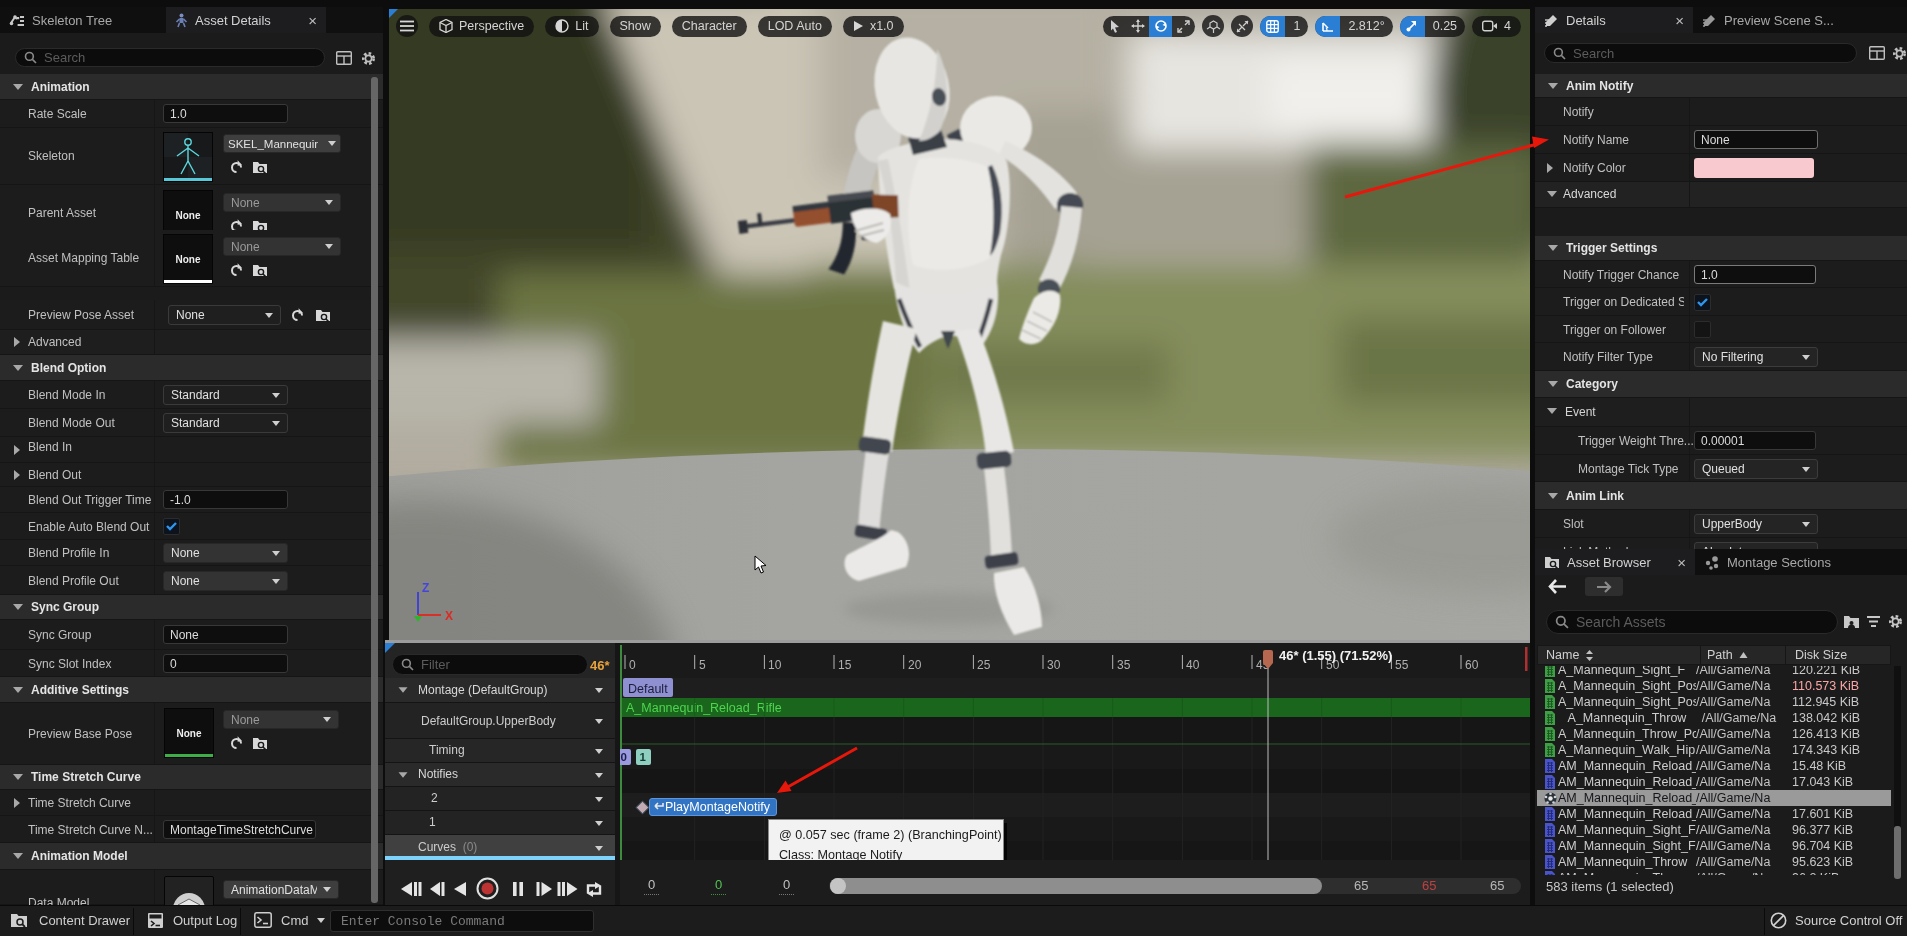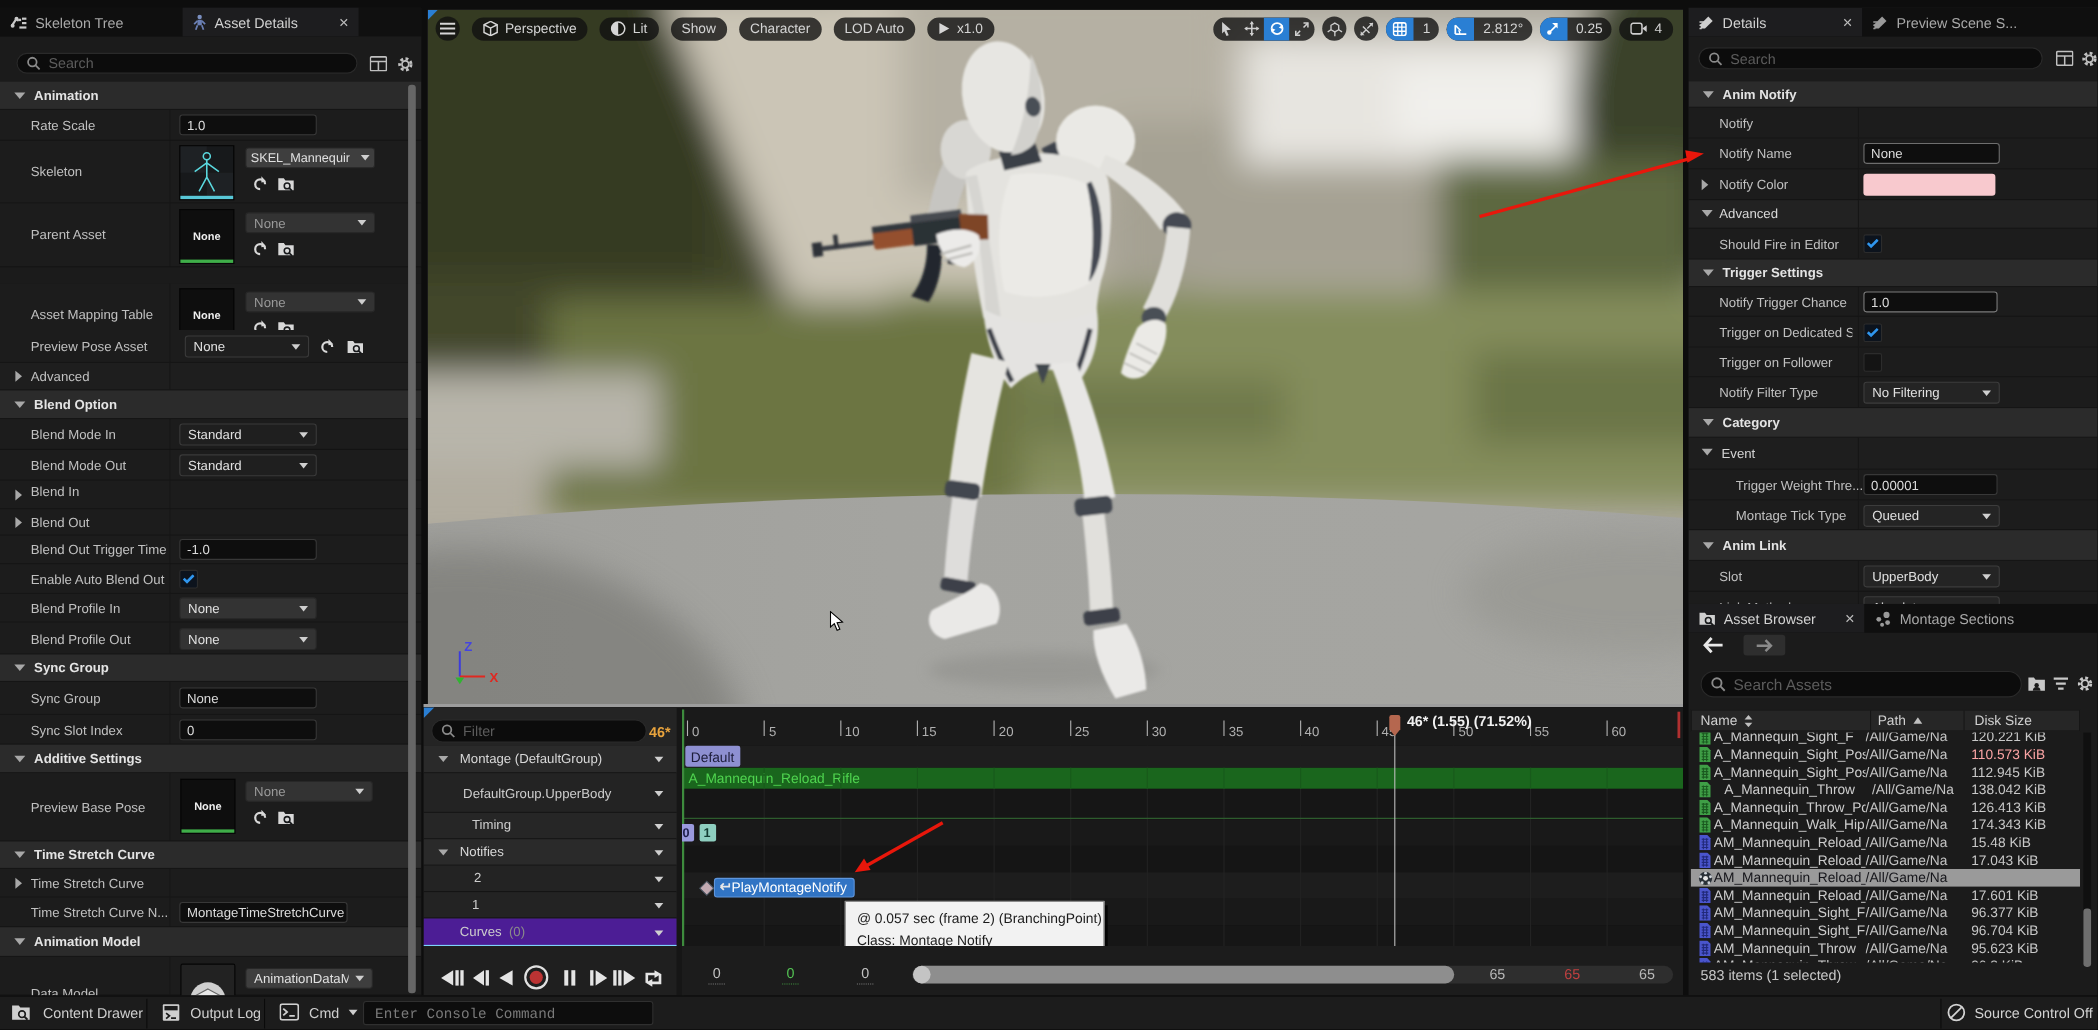--- a/index.html
+++ b/index.html
@@ -107,21 +107,21 @@
       <svg class="a" style="left:229px;top:34px" width="15" height="15" viewBox="0 0 15 15">
           <path d="M12 7.5 A4.5 4.5 0 1 0 7.5 12" stroke="#d8d8d8" stroke-width="2" fill="none"></path>
           <path d="M7 1.5 L12.5 7.5 L7 8.5 Z" fill="#d8d8d8" transform="translate(3,-1) scale(0.8)"></path>
         </svg>
       <svg class="a" style="left:252px;top:34px" width="16" height="15" viewBox="0 0 16 15">
           <path d="M1 2 h5 l1.5 2 H15 v9 H1 z" fill="#d8d8d8"></path>
           <circle cx="9" cy="9" r="2.6" fill="none" stroke="#17191b" stroke-width="1.4"></circle>
           <line x1="11" y1="11" x2="13.5" y2="13.5" stroke="#17191b" stroke-width="1.6"></line>
         </svg>
     </div>
-    <div class="row" style="top:184px;height:57px">
+    <div class="row" style="top:156px;height:57px">
         <span class="lbl" style="left:28px;top:21px">Asset Mapping Table</span>
       <div class="thumb" style="left:163px;top:4px">None<span class="ubar" style="background:#fff"></span></div>
       <div class="dd" style="left:223px;top:7px;width:118px;height:19px">
           <span style="color:#9a9a9a">None</span>
           <span class="car"></span>
         </div>
       <svg class="a" style="left:229px;top:33px" width="15" height="15" viewBox="0 0 15 15">
           <path d="M12 7.5 A4.5 4.5 0 1 0 7.5 12" stroke="#d8d8d8" stroke-width="2" fill="none"></path>
           <path d="M7 1.5 L12.5 7.5 L7 8.5 Z" fill="#d8d8d8" transform="translate(3,-1) scale(0.8)"></path>
         </svg>
@@ -526,21 +526,21 @@
       <span class="car a" style="right:12px;top:10px"></span>
       </div>
     <div class="a" style="left:0;top:144px;width:230px;height:24px;background:#232323;border-bottom:1px solid #141414">
       <span class="lbl" style="left:46px;top:4px;color:#cdcdcd">2</span>
       <span class="car a" style="right:12px;top:10px"></span>
       </div>
     <div class="a" style="left:0;top:168px;width:230px;height:24px;background:#232323;border-bottom:1px solid #141414">
       <span class="lbl" style="left:44px;top:4px;color:#cdcdcd">1</span>
       <span class="car a" style="right:12px;top:10px"></span>
       </div>
-    <div class="a" style="left:0;top:192px;width:230px;height:25px;background:#4c1d95;border-bottom:1px solid #7dd3fc">
+    <div class="a" style="left:0;top:192px;width:230px;height:25px;background:#404040;border-bottom:4px solid #7dd3fc">
       <span class="lbl" style="left:33px;top:5px;color:#cdcdcd">Curves&nbsp;&nbsp;<span style="color:#8a8a8a">(0)</span></span>
       <span class="car a" style="right:12px;top:11px"></span>
       </div>
 
     <svg class="a" style="left:15px;top:237px" width="22" height="18" viewBox="0 0 22 18">
         <path d="M12 2 L12 16 L1 9 Z" fill="#e4e4e4"></path>
         <rect x="14" y="2" width="3" height="14" fill="#e4e4e4"></rect>
         <rect x="18.5" y="2" width="3" height="14" fill="#e4e4e4"></rect>
       </svg>
     <svg class="a" style="left:44px;top:237px" width="16" height="18" viewBox="0 0 16 18">
@@ -741,28 +741,20 @@
       </div>
     <div class="row" style="top:87px;height:28px">
         <span class="t3r a" style="left:12px;top:9px"></span>
         <span class="lbl" style="left:28px;top:7px">Notify Color</span>
         <span class="a" style="left:159px;top:4px;width:120px;height:20px;background:#f8c9ce;border-radius:3px"></span>
       </div>
     <div class="row" style="top:115px;height:26px;background:#222">
         <span class="t3 a" style="left:12px;top:9px"></span>
         <span class="lbl" style="left:28px;top:5px;color:#d8d8d8">Advanced</span>
       </div>
-    <div class="row" style="top:141px;height:28px">
-        <span class="lbl" style="left:28px;top:7px">Should Fire in Editor</span>
-      <div class="chk" style="left:159px;top:5px">
-          <svg width="11" height="9" viewBox="0 0 11 9">
-            <path d="M1 4 L4 7 L10 1" stroke="#2f96ee" stroke-width="2.4" fill="none"></path>
-          </svg>
-        </div>
-      </div>
     <div class="sec" style="top:169px;height:25px"><span class="t3"></span>Trigger Settings</div>
     <div class="row" style="top:194px;height:27px">
         <span class="lbl" style="left:28px;top:7px">Notify Trigger Chance</span>
         <span class="inp" style="left:159px;top:4px;width:122px;height:19px;border-color:#7a7a7a">1.0</span>
       </div>
     <div class="row" style="top:221px;height:28px">
         <span class="lbl" style="left:28px;top:7px;max-width:121px;overflow:hidden">Trigger on Dedicated S...</span>
       <div class="chk" style="left:159px;top:6px">
           <svg width="11" height="9" viewBox="0 0 11 9">
             <path d="M1 4 L4 7 L10 1" stroke="#2f96ee" stroke-width="2.4" fill="none"></path>

